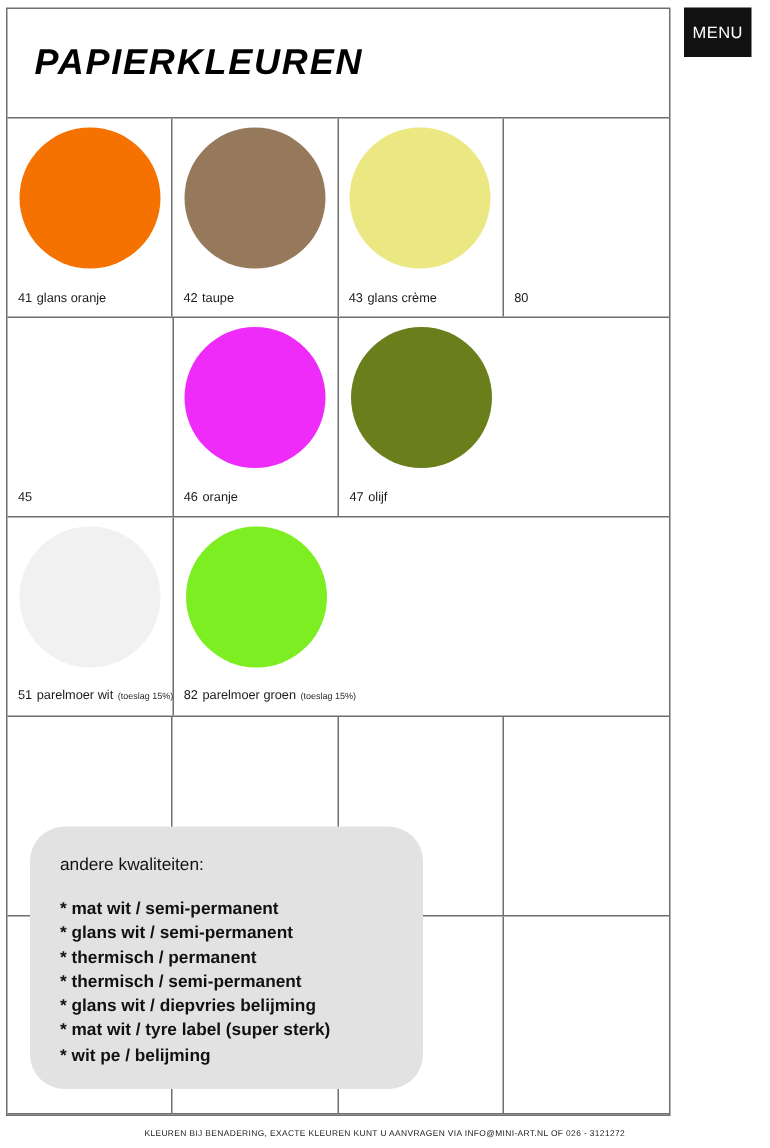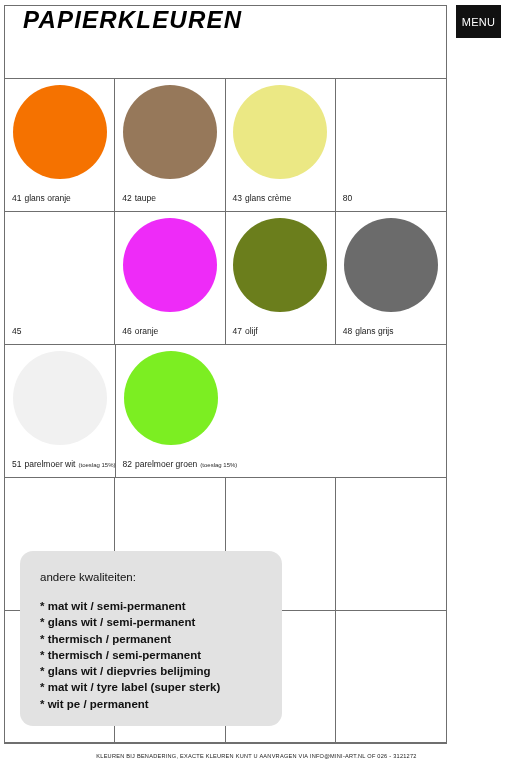--- a/index.html
+++ b/index.html
@@ -43,20 +43,21 @@
     width: 443px;
     border: 1px solid #6f6f6f;
     box-sizing: border-box;
     background: #ffffff;
   }
 
   .title-row {
     height: 73px;
     border-bottom: 1px solid #6f6f6f;
     display: flex;
+    align-items: center;
     box-sizing: border-box;
   }
   .page-title {
     font-size: 24px;
     font-weight: bold;
     font-style: italic;
     letter-spacing: 1.2px;
     color: #000000;
     padding-left: 18px;
   }
@@ -123,21 +124,21 @@
   }
 
   
   .info-panel {
     position: absolute;
     left: 20px;
     top: 551px;
     width: 262px;
     height: 175px;
     background: #e2e2e2;
-    border-radius: 13px;
+    border-radius: 23px;
     box-sizing: border-box;
     padding: 20px 0 0 20px;
     z-index: 20;
   }
   .info-heading {
     font-size: 11.5px;
     color: #111111;
     margin-bottom: 15px;
   }
   .info-list {
@@ -214,26 +215,20 @@
     <div class="cell">
       <div class="dot" id="dot-1-1" style="background: rgb(238, 43, 248);"></div>
       <div class="cell-label">
         <span class="num">46</span><span class="nm">oranje</span>
       </div>
     </div>
     <div class="cell">
       <div class="dot" id="dot-1-2" style="background: rgb(107, 126, 28);"></div>
       <div class="cell-label">
         <span class="num">47</span><span class="nm">olijf</span>
-      </div>
-    </div>
-    <div class="cell">
-      <div class="dot" id="dot-1-3" style="background: rgb(107, 107, 107);"></div>
-      <div class="cell-label">
-        <span class="num">48</span><span class="nm">glans grijs</span>
       </div>
     </div>
   </div>
 
   <div class="swatch-row">
     <div class="cell">
       <div class="dot" id="dot-2-2" style="background: rgb(241, 241, 241);"></div>
       <div class="cell-label">
         <span class="num">51</span><span class="nm">parelmoer wit</span><span class="surcharge">(toeslag 15%)</span>
       </div>
@@ -264,17 +259,17 @@
 
 <div class="info-panel">
   <div class="info-heading">andere kwaliteiten:</div>
   <ul class="info-list">
     <li>* mat wit / semi-permanent</li>
     <li>* glans wit / semi-permanent</li>
     <li>* thermisch / permanent</li>
     <li>* thermisch / semi-permanent</li>
     <li>* glans wit / diepvries belijming</li>
     <li>* mat wit / tyre label (super sterk)</li>
-    <li>* wit pe / permanent</li>
+    <li>* wit pe / belijming</li>
   </ul>
 </div>
 
 <div class="footer">KLEUREN BIJ BENADERING, EXACTE KLEUREN KUNT U AANVRAGEN VIA INFO@MINI-ART.NL OF 026 - 3121272</div>
 
 </body></html>

